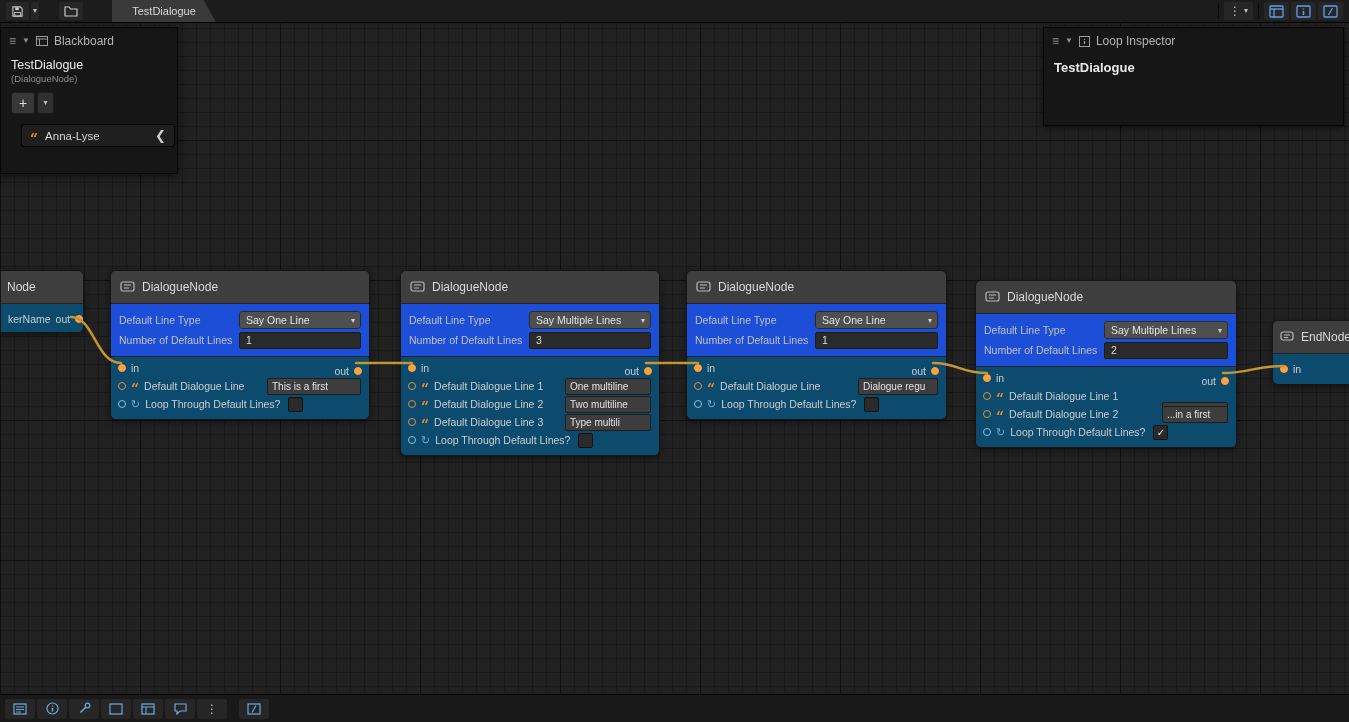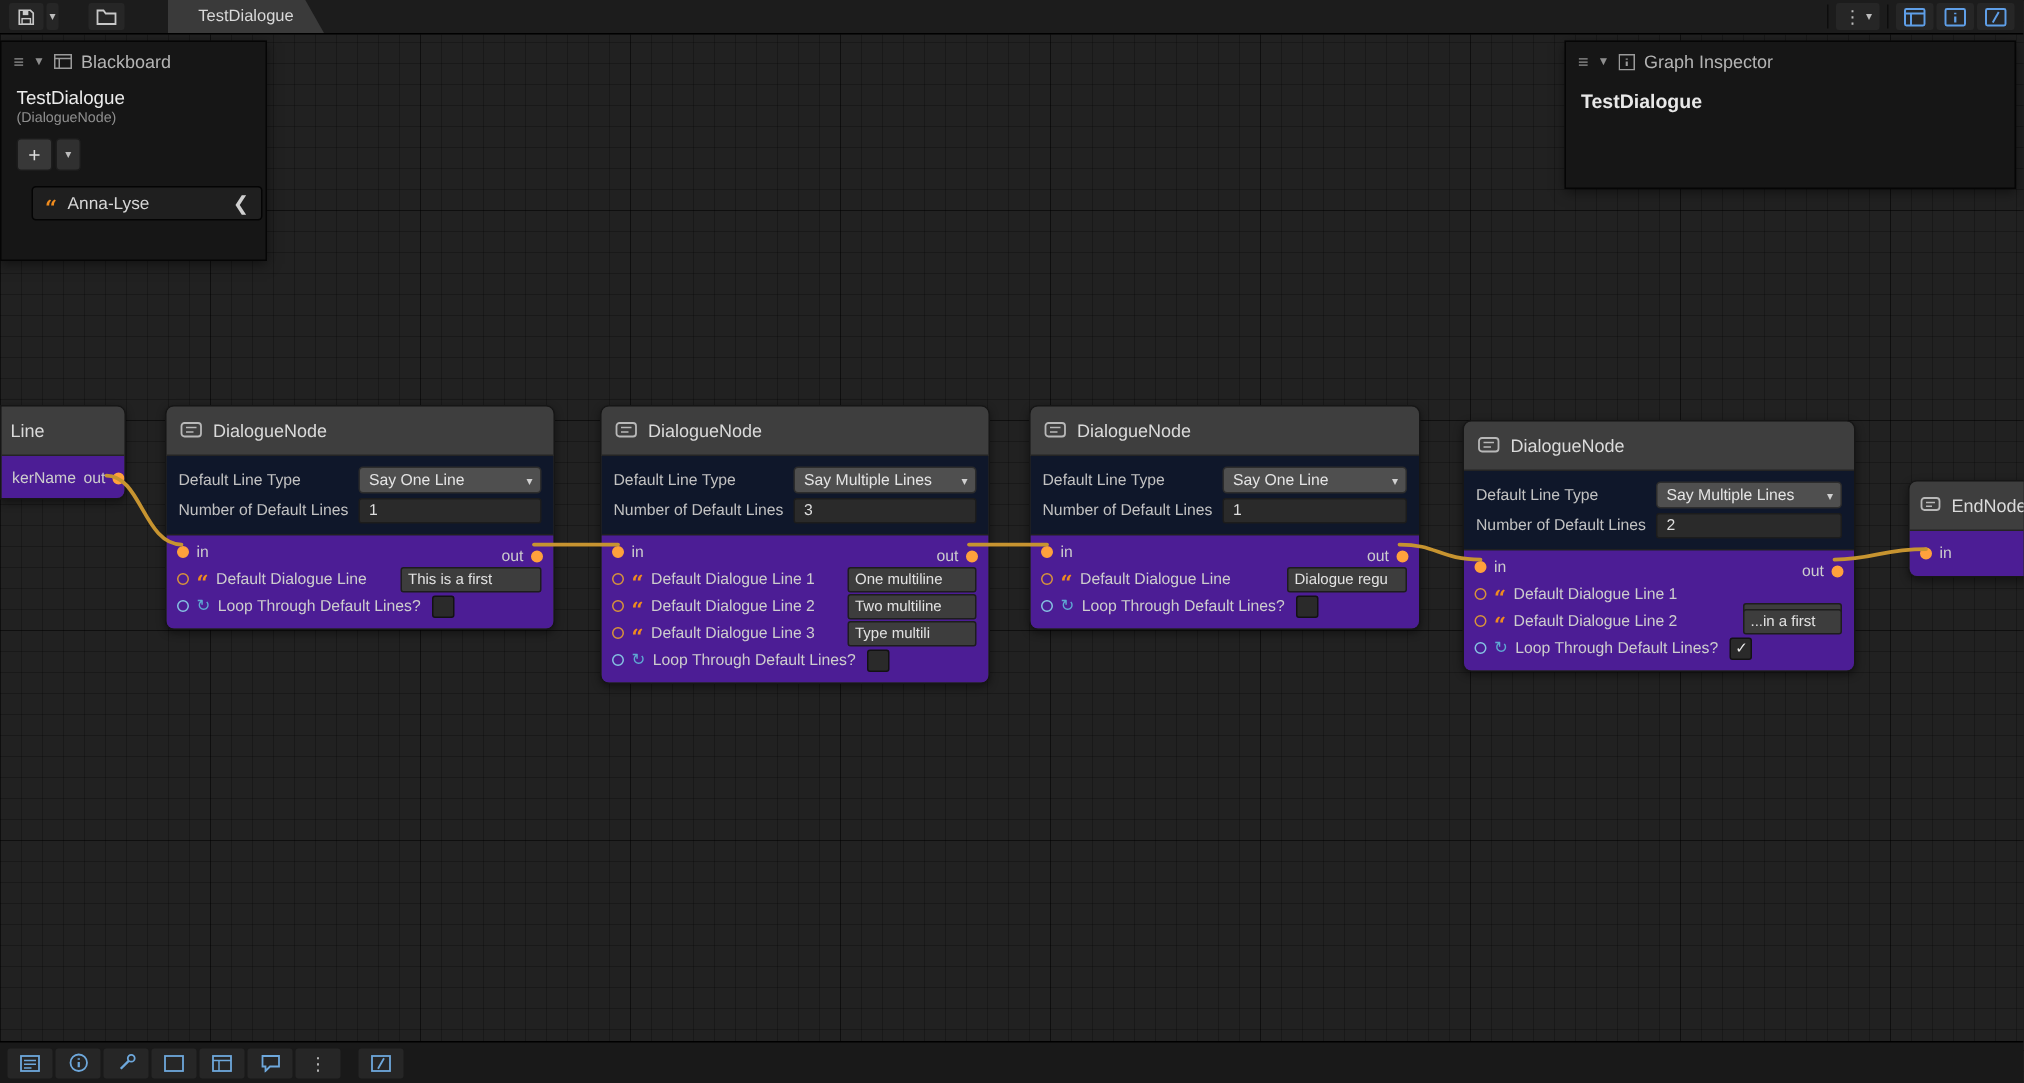--- a/index.html
+++ b/index.html
@@ -37,27 +37,27 @@
   .bb-adddd{width:15px;height:20px;background:#303030;border:1px solid #1c1c1c;border-radius:3px;display:flex;align-items:center;justify-content:center;}
   .bb-field{margin:2px 10px 10px 20px;height:21px;width:136px;background:#1f1f1f;border:1px solid #040404;border-radius:3px;display:flex;align-items:center;padding:0 8px;gap:7px;}
   .bb-field .fname{font-size:11.5px;color:#d6d6d6;flex:1;}
   .chev{font-size:13px;color:#cfcfcf;font-weight:bold;}
   .gi-name{padding:6px 10px;font-size:13px;font-weight:bold;color:#e8e8e8;}
   .quote{color:#f08c1e;font-weight:bold;font-size:14px;line-height:8px;transform:translateY(3px);font-family:"DejaVu Serif",serif;}
   
   .node{position:absolute;background:#2e2e2e;border:1px solid #161616;border-radius:6px;overflow:hidden;z-index:2;box-shadow:0 2px 6px rgba(0,0,0,.45);}
   .ntitle{height:32px;background:#3e3e3e;display:flex;align-items:center;gap:7px;padding:0 9px;border-bottom:1px solid #242424;}
   .ntitle .t{font-size:12px;color:#dadada;white-space:nowrap;}
-  .nprops{background:#0f172a;padding:5px 8px;border-bottom:1px solid #202020;}
+  .nprops{background:#1d4ed8;padding:5px 8px;border-bottom:1px solid #202020;}
   .prow{display:flex;align-items:center;height:18px;margin:2px 0;}
   .plabel{font-size:10.5px;color:#c2c2c2;width:120px;flex:0 0 auto;white-space:nowrap;}
   .dropdown{flex:1;height:16px;background:#4f4f4f;border:1px solid #2c2c2c;border-radius:3px;display:flex;align-items:center;padding:0 5px 0 6px;font-size:10.5px;color:#e4e4e4;white-space:nowrap;overflow:hidden;}
   .dropdown .arr{margin-left:auto;font-size:8px;color:#d0d0d0;}
   .tfield{flex:1;height:15px;background:#2a2a2a;border:1px solid #1c1c1c;border-radius:2px;display:flex;align-items:center;padding:0 6px;font-size:10.5px;color:#dedede;}
-  .nports{position:relative;background:#4c1d95;padding:2px 0 6px;}
+  .nports{position:relative;background:#0c4a6e;padding:2px 0 6px;}
   .portrow{height:18px;display:flex;align-items:center;gap:5px;padding:0 8px 0 7px;}
   .dot{width:8px;height:8px;border-radius:50%;border:1px solid #d8943a;box-sizing:border-box;flex:0 0 auto;}
   .dot.filled{background:#ffa13c;border-color:#ffa13c;}
   .dot.bool{border-color:#86c3e3;}
   .portlabel{font-size:10.5px;color:#cdcdcd;white-space:nowrap;}
   .licon{color:#5fa8d3;font-size:11px;line-height:1;}
   .minifield{margin-left:auto;height:15px;background:#3d3d3d;border:1px solid #1d1d1d;border-radius:2px;font-size:10px;color:#e2e2e2;display:flex;align-items:center;padding:0 4px;overflow:hidden;white-space:nowrap;flex:0 0 auto;}
   .checkbox{width:13px;height:13px;background:#2a2a2a;border:1px solid #121212;border-radius:2px;display:flex;align-items:center;justify-content:center;font-size:10px;color:#ececec;flex:0 0 auto;margin-left:3px;}
   .outrow{position:absolute;top:5px;right:0;height:18px;display:flex;align-items:center;gap:5px;padding-right:7px;}
   
@@ -77,21 +77,21 @@
     <path d="M71,317 C94,317 96,363 121,363"></path>
     <path d="M356,363 C382,363 384,363 412,363"></path>
     <path d="M646,363 C668,363 672,363 698,363"></path>
     <path d="M933,363 C958,363 960,373 987,373"></path>
     <path d="M1223,373 C1250,373 1254,366 1284,366"></path>
   </g>
 </svg>
 
 <div class="node" style="left:0;top:270px;width:82px;height:61px;border-top-left-radius:0;border-bottom-left-radius:0;">
   <div class="ntitle" style="padding:0 6px;">
-    <span class="t">Line</span>
+    <span class="t">Node</span>
   </div>
   <div class="nports" style="padding-top:6px;">
     <div class="portrow">
       <span class="portlabel">kerName</span>
       <span class="portlabel" style="margin-left:auto;">out</span>
       <span class="dot filled"></span>
     </div>
   </div>
 </div>
 
@@ -356,21 +356,21 @@
   <div class="phead">
     <span class="glyph" style="font-size:12px;">≡</span>
     <span class="glyph" style="font-size:8px;">▼</span>
     <span>
       <svg width="11" height="11" viewBox="0 0 11 11">
           <rect x="0.5" y="0.5" width="10" height="10" fill="none" stroke="#9a9a9a"></rect>
           <line x1="5.5" y1="3" x2="5.5" y2="3.8" stroke="#9a9a9a" stroke-width="1.4"></line>
           <line x1="5.5" y1="5" x2="5.5" y2="8" stroke="#9a9a9a" stroke-width="1.4"></line>
         </svg>
     </span>
-    <span class="ptitle">Graph Inspector</span>
+    <span class="ptitle">Loop Inspector</span>
   </div>
   <div class="gi-name">TestDialogue</div>
 </div>
 
 <div class="topbar">
   <div class="tbtn" style="margin-left:6px;">
     <svg width="13" height="13" viewBox="0 0 14 14">
         <path d="M2 2h8l2 2v8H2z" fill="none" stroke="#c8c8c8" stroke-width="1.2"></path>
         <rect x="4.5" y="2.5" width="4" height="3" fill="#c8c8c8"></rect>
         <rect x="4" y="8" width="6" height="4" fill="none" stroke="#c8c8c8"></rect>

